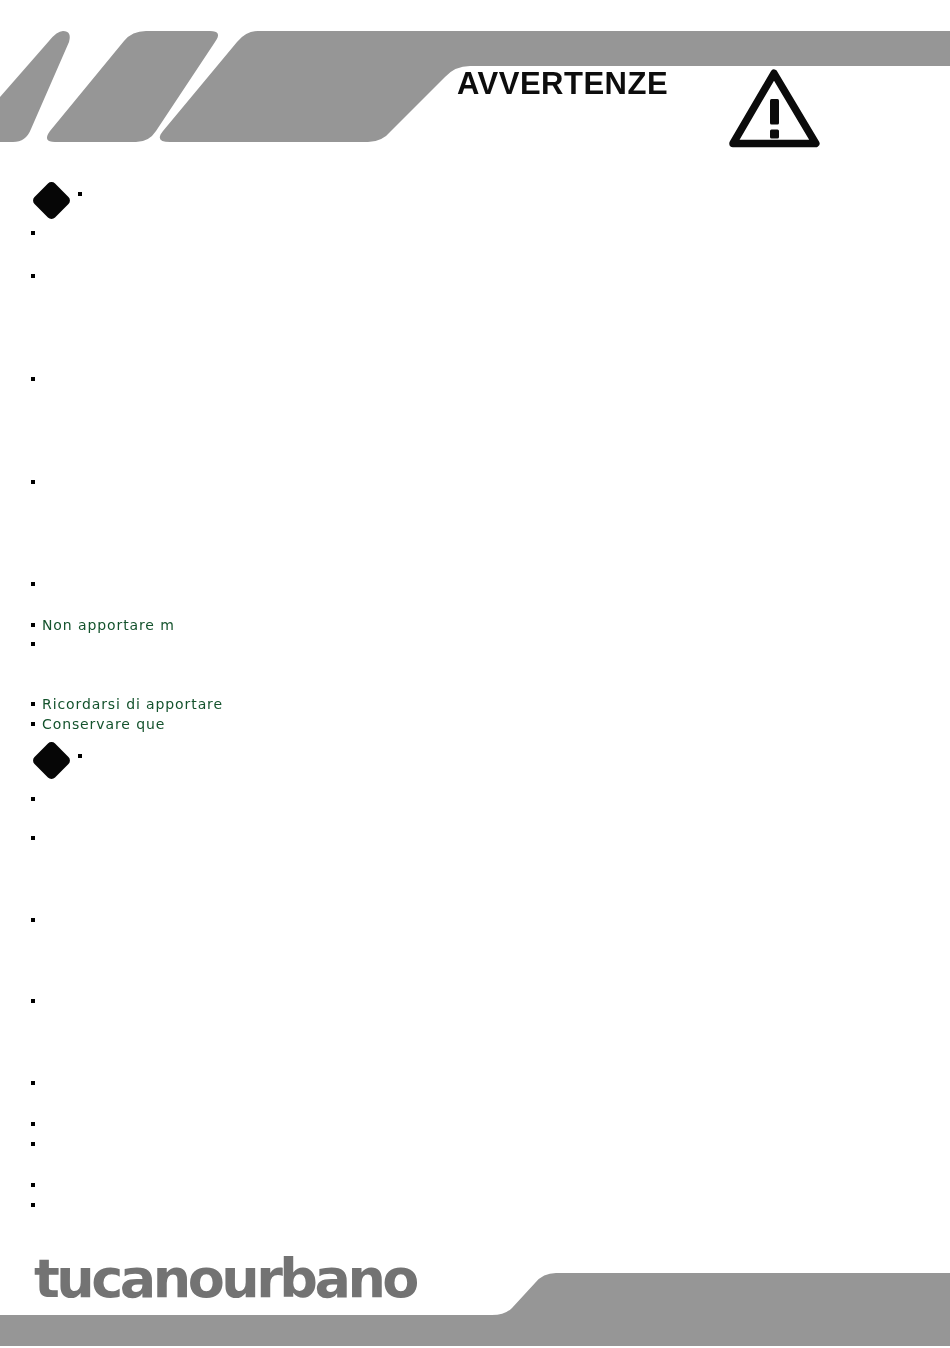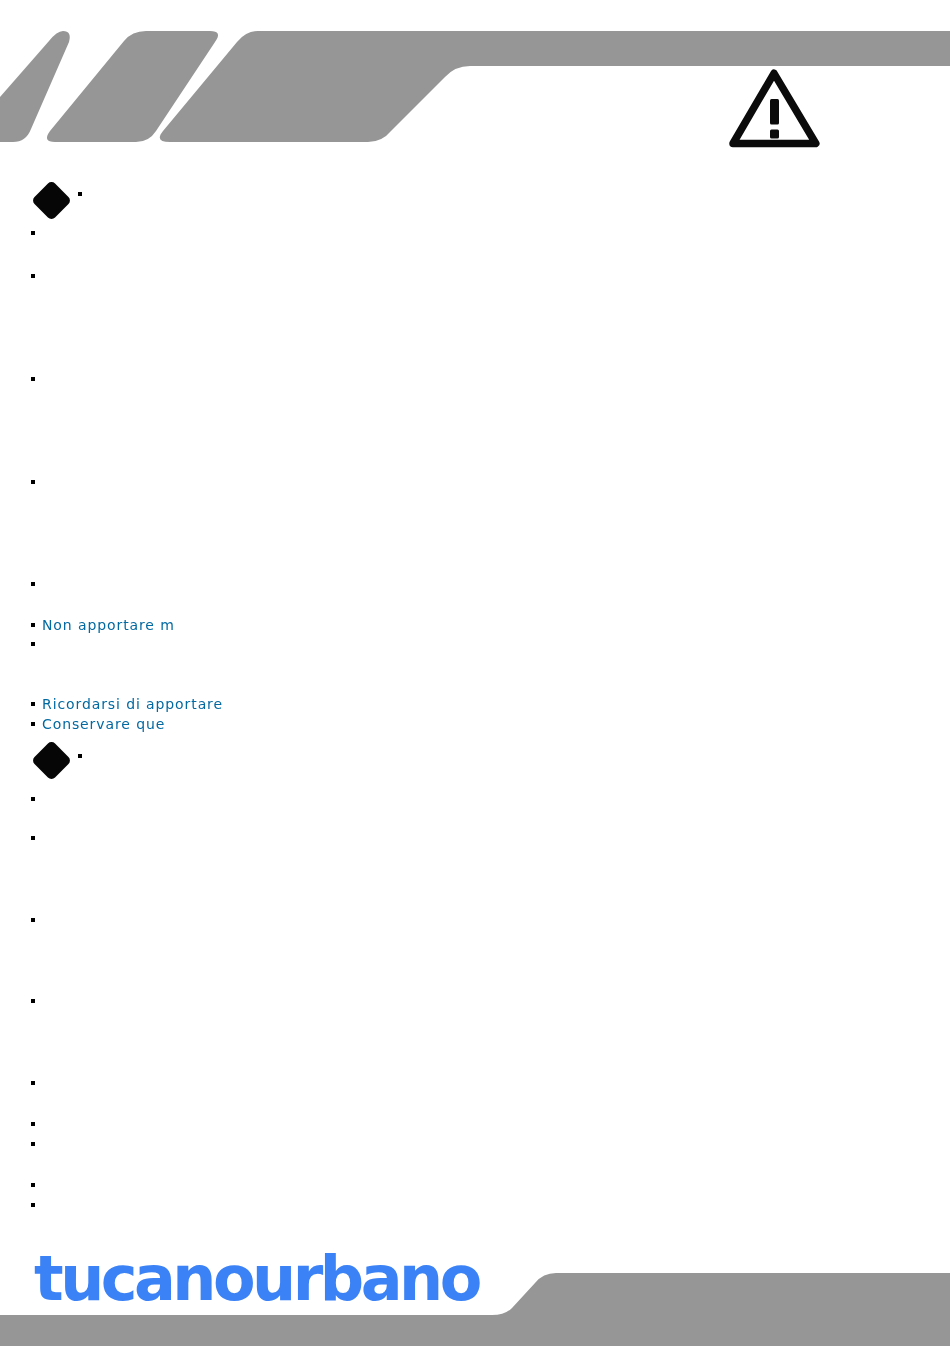--- a/index.html
+++ b/index.html
@@ -21,43 +21,44 @@
   
   #warn-tri{left:710px;top:55px;}
   
   .diamond{
     width:29px;height:29px;background:#060606;border-radius:5px;
     transform:rotate(45deg);
   }
   
   .row{
     left:31px;display:flex;align-items:center;gap:7px;height:18px;
-    font-size:14px;letter-spacing:0.9px;color:#0369a1;white-space:nowrap;
+    font-size:14px;letter-spacing:0.9px;color:#14532d;white-space:nowrap;
   }
   .row .sq{width:4px;height:4px;background:#000;flex:none;}
   .row.hrow{left:78px;}
   
   .logo{
     left:34px;top:1256px;
     font-family:"DejaVu Sans",sans-serif;font-weight:bold;
-    font-size:62px;line-height:46px;letter-spacing:-3.5px;color:#3b82f6;
+    font-size:54px;line-height:46px;letter-spacing:-3.5px;color:#737373;
     white-space:nowrap;
   }
   #footer-svg{left:0;top:1265px;}
 </style>
 </head>
 <body>
 
 <svg id="header-svg" class="abs" width="950" height="160" viewBox="0 0 950 160">
   <path fill="#969696" d="M 0,97 L 49,41 Q 57,31 63,31 Q 72,31 69,42 L 31,129 Q 26,142 13,142 L 0,142 Z"></path>
   <path fill="#969696" d="M 146,31 L 210,31 Q 223,31 215,42 L 156,131 Q 149,142 136,142 L 55,142 Q 42,142 50,131 L 124,41 Q 132,31 146,31 Z"></path>
   <path fill="#969696" d="M 258,31 L 960,31 L 960,66 L 470,66 Q 455,66 445,77 L 391,131 Q 382,142 368,142 L 170,142 Q 154,142 163,131 L 237,42 Q 246,31 258,31 Z"></path>
 </svg>
 
 <div class="abs hdr-title">
+  <div class="line1">AVVERTENZE</div>
 </div>
 
 <svg id="warn-tri" class="abs" width="115" height="100" viewBox="0 0 115 100">
   <path d="M 64,18.3 L 105.8,88.5 L 23,88.5 Z" fill="#ffffff" stroke="#0b0b0b" stroke-width="7.5" stroke-linejoin="round"></path>
   <rect x="60" y="44" width="9" height="25.5" rx="1.5" fill="#0b0b0b"></rect>
   <rect x="60" y="74.5" width="9" height="9" rx="1.5" fill="#0b0b0b"></rect>
 </svg>
 
 <div class="abs diamond" style="left:37px;top:186px;"></div>
 <div class="abs row hrow" style="top:185px;">

